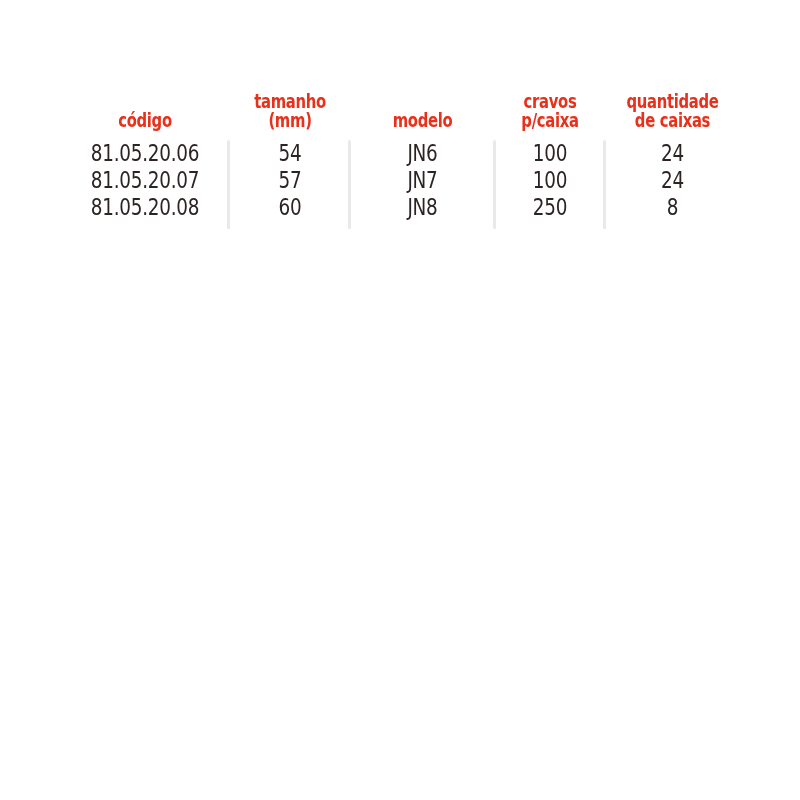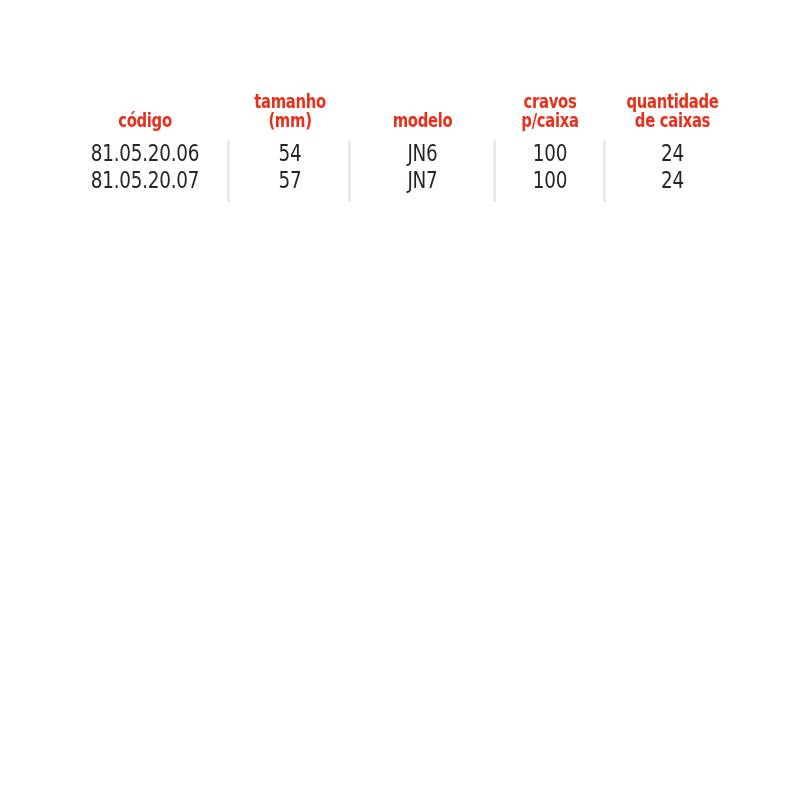--- a/index.html
+++ b/index.html
@@ -142,15 +142,22 @@
     </div>
 
     <div class="tr">
       <div class="td">81.05.20.07</div>
       <div class="td">57</div>
       <div class="td">JN7</div>
       <div class="td">100</div>
       <div class="td">24</div>
     </div>
 
+    <div class="tr">
+      <div class="td">81.05.20.08</div>
+      <div class="td">60</div>
+      <div class="td">JN8</div>
+      <div class="td">250</div>
+      <div class="td">8</div>
+    </div>
 
   </div>
 </div>
 
 </body></html>

